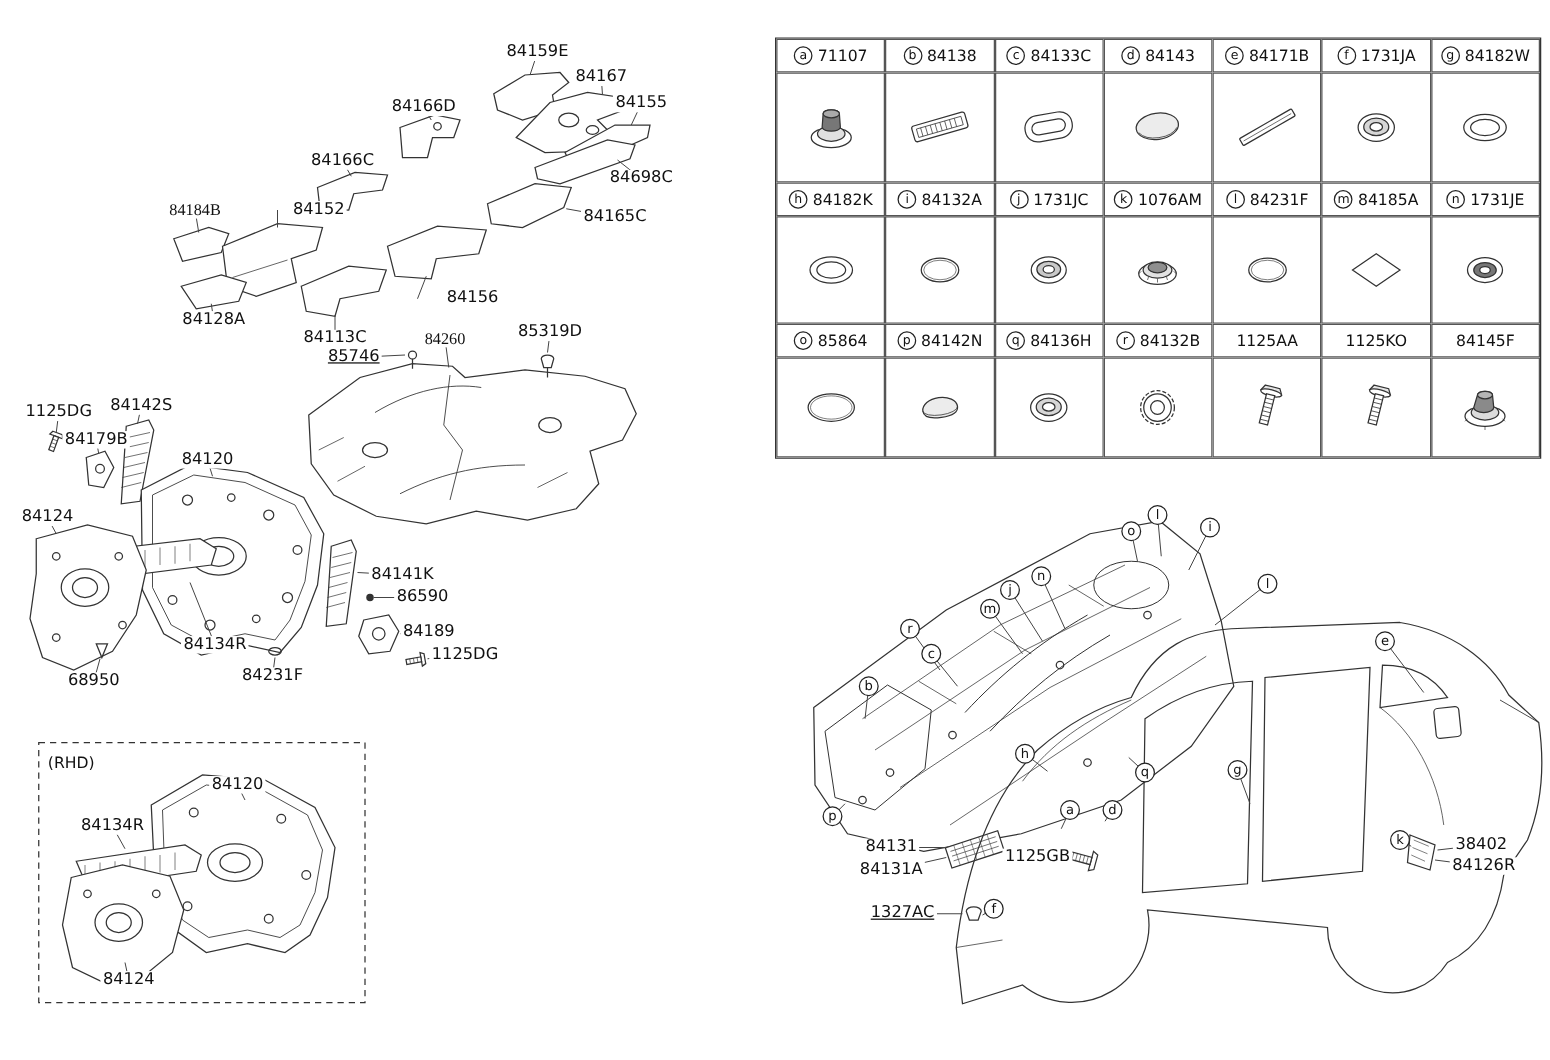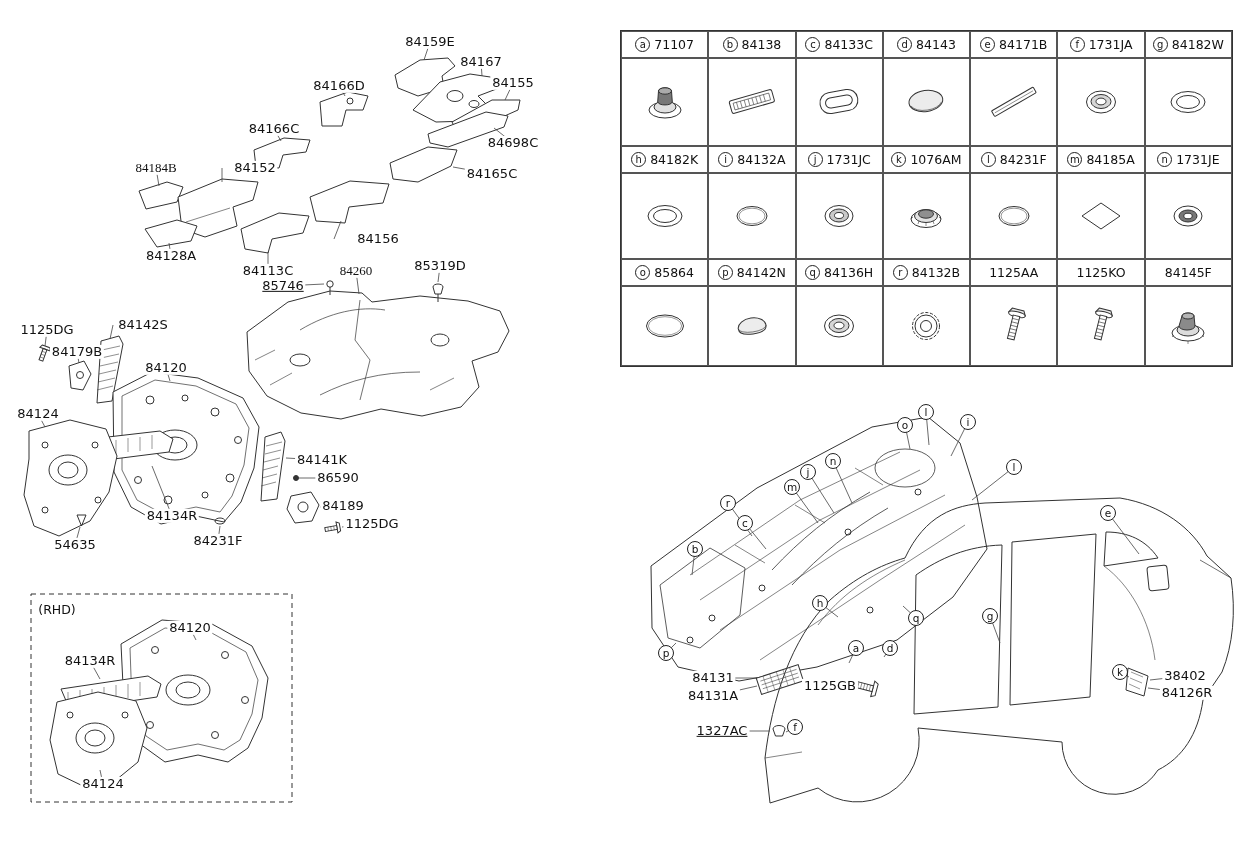--- a/index.html
+++ b/index.html
@@ -251,29 +251,29 @@
       <div class="part-label" style="left: 156px; top: 168px; font-family: Liberation Serif, serif;">84184B</div>
       <div class="part-label" style="left: 222px; top: 168px; margin-left: 33px;">84152</div>
       <div class="part-label" style="left: 492px; top: 174px;">84165C</div>
       <div class="part-label" style="left: 171px; top: 256px;">84128A</div>
       <div class="part-label" style="left: 268px; top: 271px;">84113C</div>
       <div class="part-label" style="left: 334px; top: 239px; margin-left: 44px;">84156</div>
       <div class="part-label" style="left: 283px; top: 286px; text-decoration: underline;">85746</div>
       <div class="part-label" style="left: 356px; top: 271px; font-family: Liberation Serif, serif;">84260</div>
       <div class="part-label" style="left: 440px; top: 266px;">85319D</div>
       <div class="part-label" style="left: 47px; top: 330px;">1125DG</div>
-      <div class="part-label" style="left: 113px; top: 325px; margin-left: 30px;">84142S</div>
+      <div class="part-label" style="left: 113px; top: 325px;">84142S</div>
       <div class="part-label" style="left: 77px; top: 352px;">84179B</div>
       <div class="part-label" style="left: 166px; top: 368px;">84120</div>
       <div class="part-label" style="left: 38px; top: 414px;">84124</div>
       <div class="part-label" style="left: 322px; top: 460px;">84141K</div>
       <div class="part-label" style="left: 338px; top: 478px;">86590</div>
       <div class="part-label" style="left: 172px; top: 516px;">84134R</div>
       <div class="part-label" style="left: 343px; top: 506px;">84189</div>
-      <div class="part-label" style="left: 75px; top: 545px;">54635</div>
+      <div class="part-label" style="left: 75px; top: 545px;">68950</div>
       <div class="part-label" style="left: 218px; top: 541px;">84231F</div>
       <div class="part-label" style="left: 372px; top: 524px;">1125DG</div>
       <div class="part-label" style="left: 190px; top: 628px;">84120</div>
       <div class="part-label" style="left: 90px; top: 661px;">84134R</div>
       <div class="part-label" style="left: 103px; top: 784px;">84124</div>
       <div class="part-label rhd-title" style="left: 57px; top: 610px;">(RHD)</div>
       <div class="part-label" style="left: 713px; top: 678px;">84131</div>
       <div class="part-label" style="left: 713px; top: 696px;">84131A</div>
       <div class="part-label" style="left: 830px; top: 686px;">1125GB</div>
       <div class="part-label" style="left: 722px; top: 731px; text-decoration: underline;">1327AC</div>

